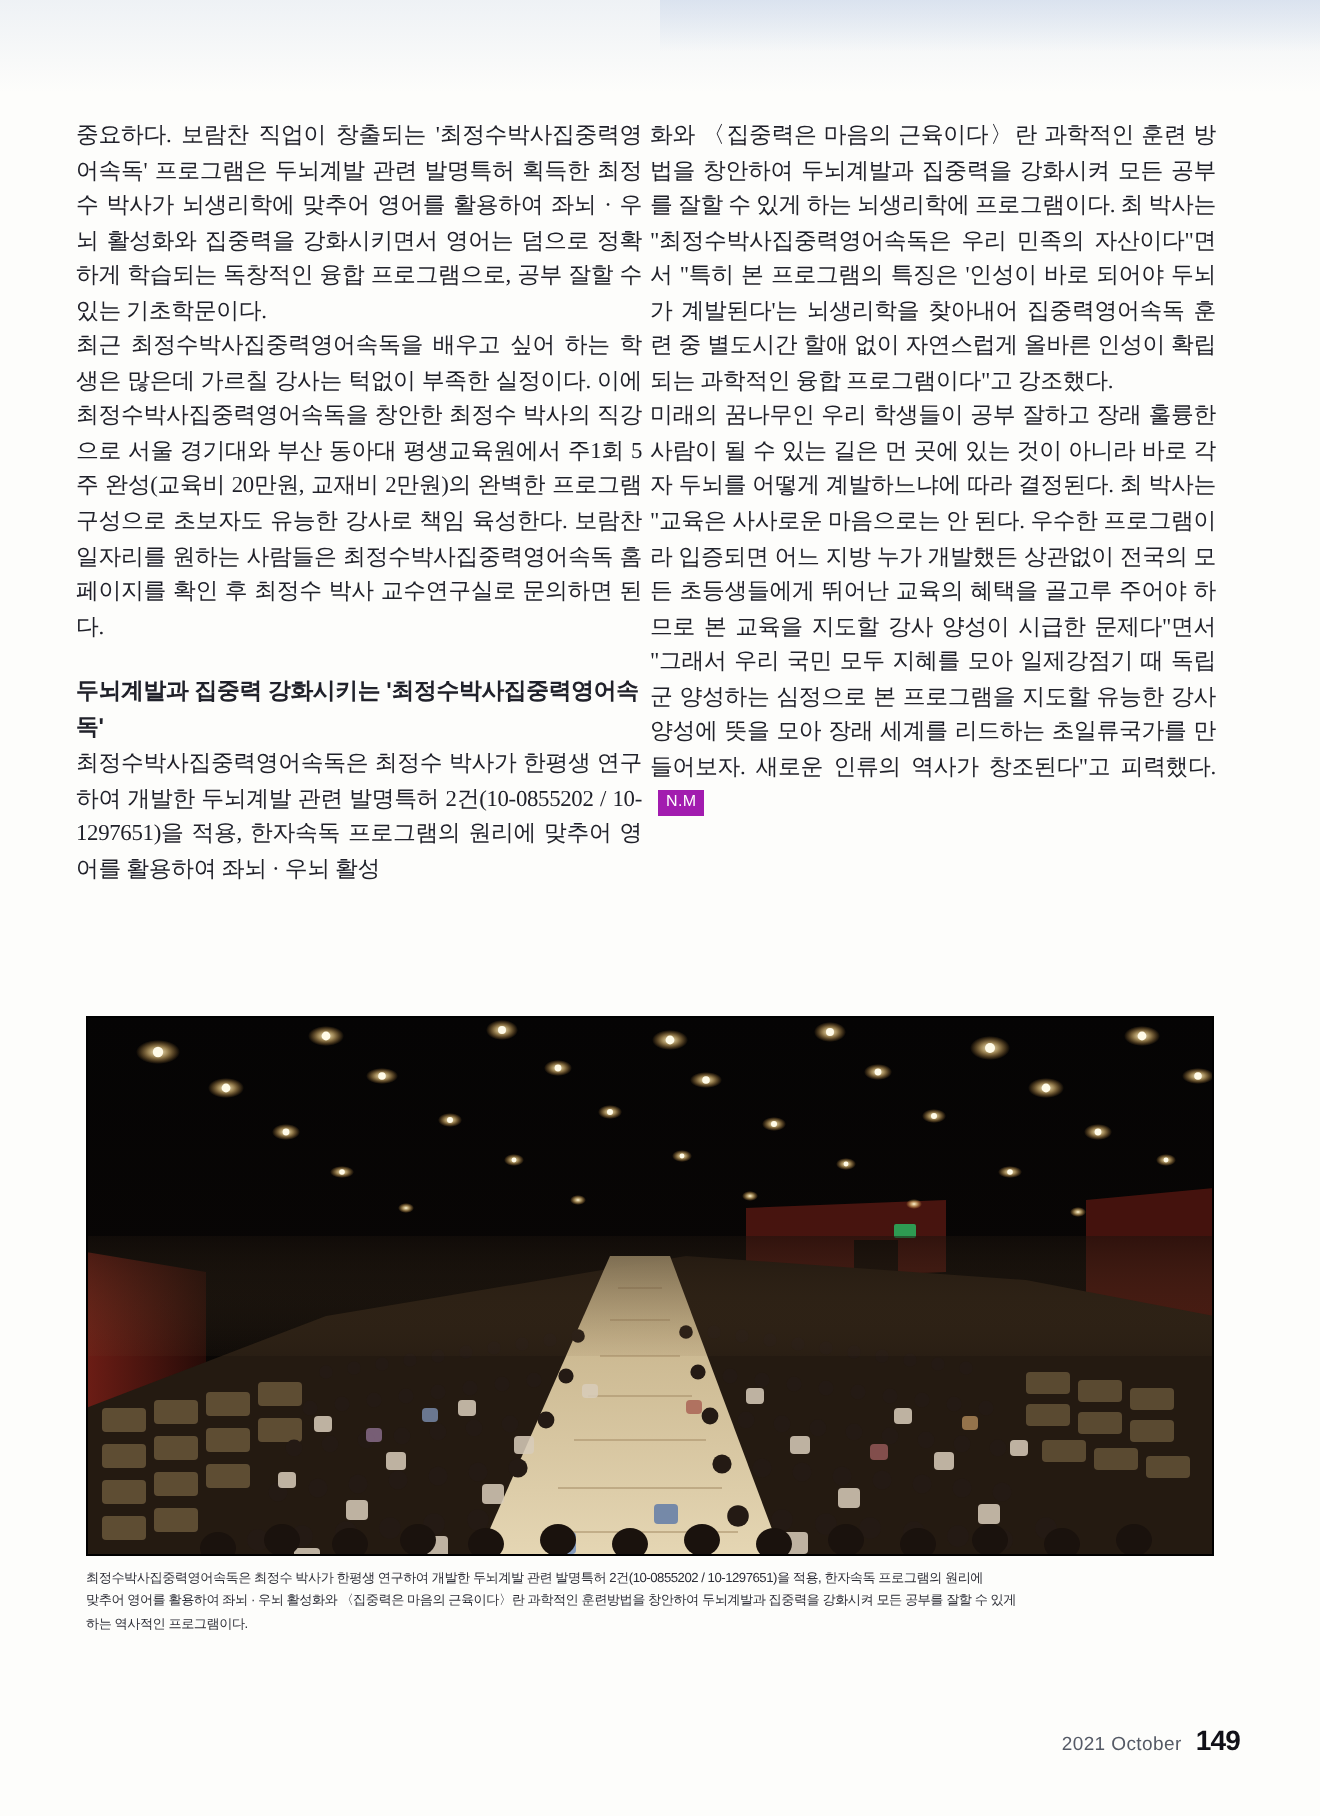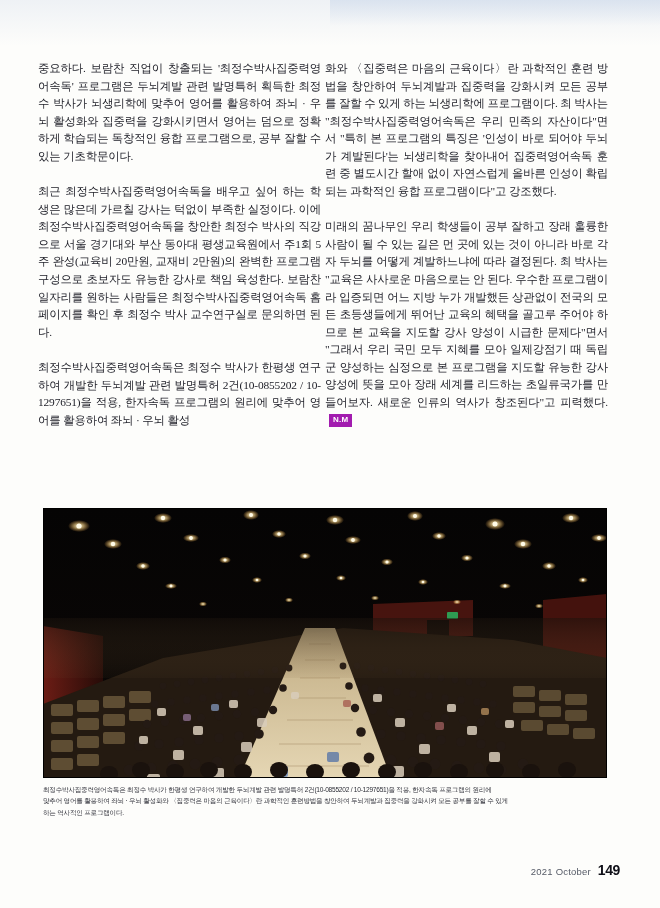--- a/index.html
+++ b/index.html
@@ -34,37 +34,37 @@
   .col p{
     margin:0;
     font-size:11.4px;
     line-height:17.55px;
     text-align:justify;
     text-justify:inter-character;
     word-break:break-all;
     letter-spacing:-0.15px;
     color:#20212a;
   }
-  .col p + p{margin-top:18px;}
+  .col p + p{margin-top:0;}
   .subhead{
     margin:15px 0 1px 0 !important;
     font-family:"Liberation Sans","DejaVu Sans",sans-serif;
     font-weight:bold;
     font-size:11.1px;
     line-height:16px;
     letter-spacing:-0.5px;
     color:#101018;
     text-align:left !important;
   }
   .nm-badge{
     display:inline-block;
     background:#a21caf;
     color:#ffffff;
     font-family:"Liberation Sans","DejaVu Sans",sans-serif;
-    font-weight:bold;
+    font-weight:normal;
     font-size:8px;
     letter-spacing:.2px;
     padding:1px 4px 2px 4px;
     margin-left:4px;
     vertical-align:1px;
     line-height:10px;
   }
 
   
   .photo{
@@ -105,20 +105,21 @@
 <div class="page">
 
   <div class="scan-tint"></div>
   <div class="scan-tint2"></div>
 
   <div class="cols">
 
     <div class="col">
       <p>중요하다. 보람찬 직업이 창출되는 '최정수박사집중력영어속독' 프로그램은 두뇌계발 관련 발명특허 획득한 최정수 박사가 뇌생리학에 맞추어 영어를 활용하여 좌뇌 · 우뇌 활성화와 집중력을 강화시키면서 영어는 덤으로 정확하게 학습되는 독창적인 융합 프로그램으로, 공부 잘할 수 있는 기초학문이다.</p>
       <p>최근 최정수박사집중력영어속독을 배우고 싶어 하는 학생은 많은데 가르칠 강사는 턱없이 부족한 실정이다. 이에 최정수박사집중력영어속독을 창안한 최정수 박사의 직강으로 서울 경기대와 부산 동아대 평생교육원에서 주1회 5주 완성(교육비 20만원, 교재비 2만원)의 완벽한 프로그램 구성으로 초보자도 유능한 강사로 책임 육성한다. 보람찬 일자리를 원하는 사람들은 최정수박사집중력영어속독 홈페이지를 확인 후 최정수 박사 교수연구실로 문의하면 된다.</p>
+      <p class="subhead">두뇌계발과 집중력 강화시키는 '최정수박사집중력영어속독'</p>
       <p>최정수박사집중력영어속독은 최정수 박사가 한평생 연구하여 개발한 두뇌계발 관련 발명특허 2건(10-0855202 / 10-1297651)을 적용, 한자속독 프로그램의 원리에 맞추어 영어를 활용하여 좌뇌 · 우뇌 활성</p>
     </div>
 
     <div class="col">
       <p>화와 〈집중력은 마음의 근육이다〉란 과학적인 훈련 방법을 창안하여 두뇌계발과 집중력을 강화시켜 모든 공부를 잘할 수 있게 하는 뇌생리학에 프로그램이다. 최 박사는 "최정수박사집중력영어속독은 우리 민족의 자산이다"면서 "특히 본 프로그램의 특징은 '인성이 바로 되어야 두뇌가 계발된다'는 뇌생리학을 찾아내어 집중력영어속독 훈련 중 별도시간 할애 없이 자연스럽게 올바른 인성이 확립되는 과학적인 융합 프로그램이다"고 강조했다.</p>
       <p><span>미래의 꿈나무인 우리 학생들이 공부 잘하고 장래 훌륭한 사람이 될 수 있는 길은 먼 곳에 있는 것이 아니라 바로 각자 두뇌를 어떻게 계발하느냐에 따라 결정된다. 최 박사는 "교육은 사사로운 마음으로는 안 된다. 우수한 프로그램이라 입증되면 어느 지방 누가 개발했든 상관없이 전국의 모든 초등생들에게 뛰어난 교육의 혜택을 골고루 주어야 하므로 본 교육을 지도할 강사 양성이 시급한 문제다"면서 "그래서 우리 국민 모두 지혜를 모아 일제강점기 때 독립군 양성하는 심정으로 본 프로그램을 지도할 유능한 강사양성에 뜻을 모아 장래 세계를 리드하는 초일류국가를 만들어보자. 새로운 인류의 역사가 창조된다"고 피력했다.</span><span class="nm-badge">N.M</span></p>
     </div>
 
   </div>
 

